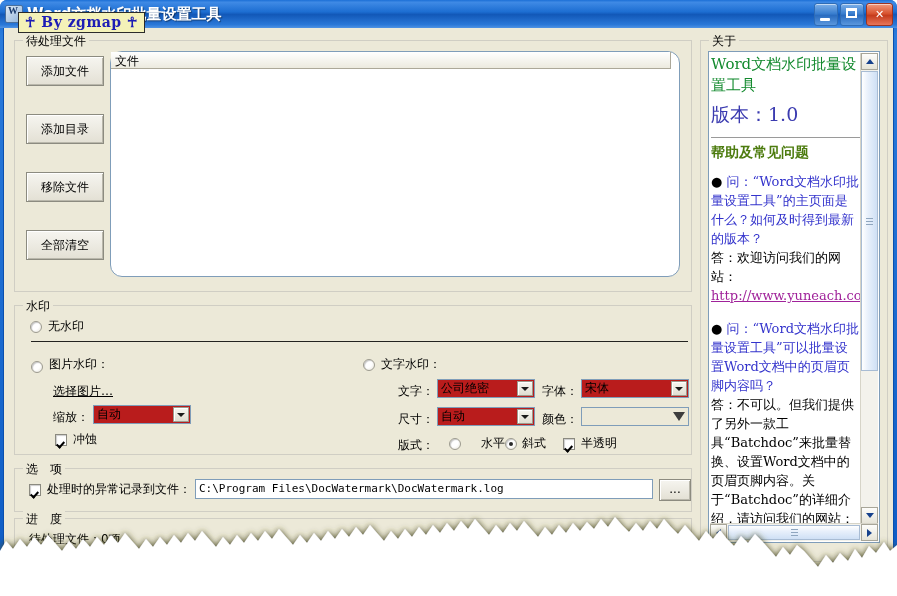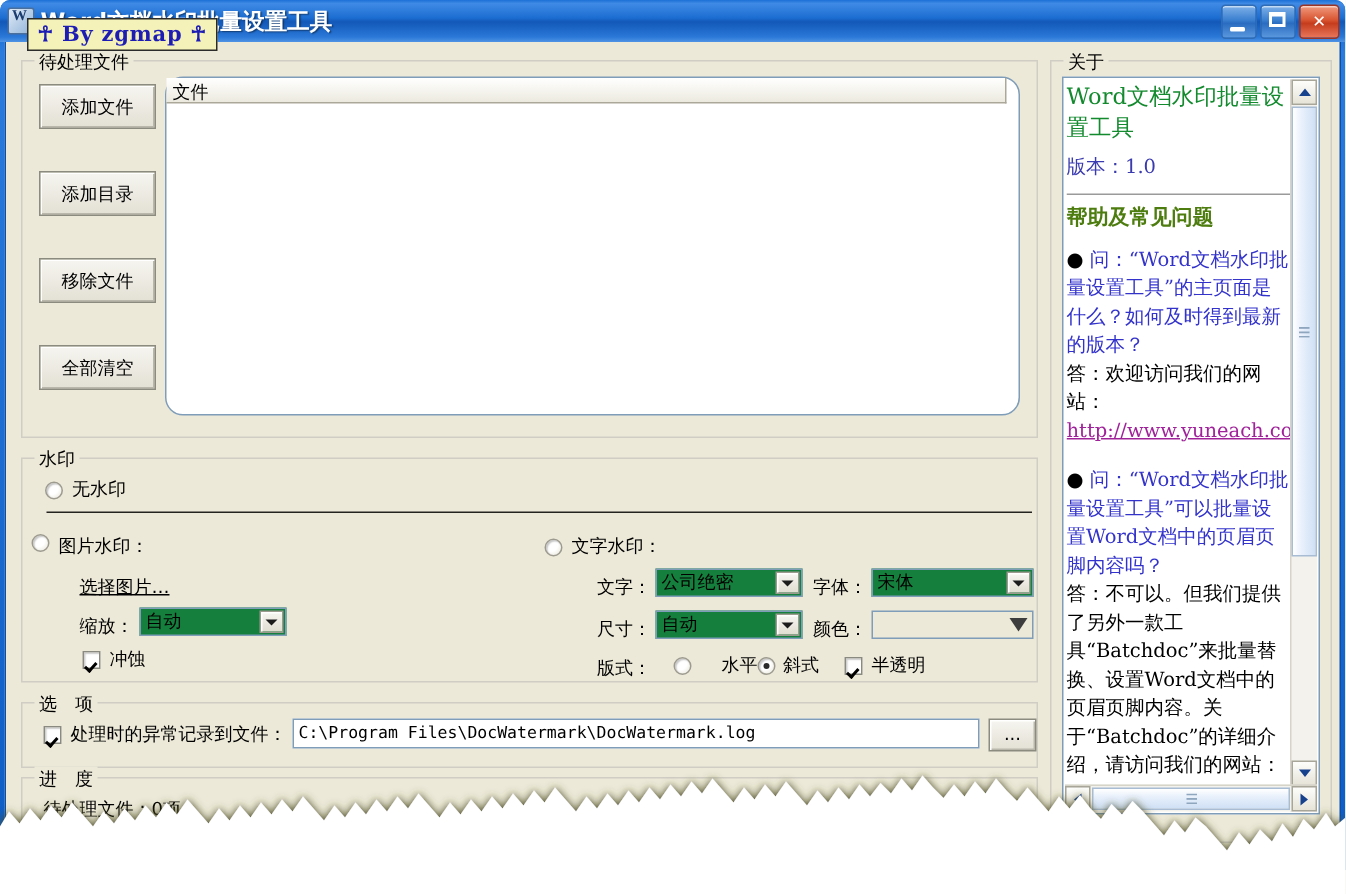--- a/index.html
+++ b/index.html
@@ -96,21 +96,21 @@
     width:12px;height:12px;box-sizing:border-box;background:#fff;
     border:1px solid #8b8a80;box-shadow:inset 1px 1px 1px rgba(0,0,0,.20);
     display:inline-block;position:relative;vertical-align:-2px;
   }
   .chk.on:after{
     content:"";position:absolute;left:2px;top:5px;width:3px;height:6px;
     border-right:2px solid #000;border-bottom:2px solid #000;
     transform:rotate(42deg);
   }
   .combo{
-    height:19px;background:#15803d;border:1px solid #7f9db9;box-sizing:border-box;
+    height:19px;background:#b91c1c;border:1px solid #7f9db9;box-sizing:border-box;
     display:flex;align-items:center;position:relative;
   }
   .combo .cval{font-size:12px;padding-left:3px;color:#000;white-space:nowrap;overflow:hidden;}
   .combo .carrow{
     position:absolute;right:1px;top:1px;bottom:1px;width:16px;
     background:linear-gradient(to bottom,#f7f6f1,#e0ddd1);
     border:1px solid #9c9a8e;box-sizing:border-box;
     box-shadow:inset 1px 1px 0 #fff;
     display:flex;align-items:center;justify-content:center;
   }
@@ -125,21 +125,21 @@
   }
   .linklike{
     font-size:12px;color:#000;text-decoration:underline;white-space:nowrap;cursor:default;
   }
   .hr{height:1px;background:#000;opacity:.85;}
 
   
   .about-box{background:#fff;border:1px solid #7f9db9;box-sizing:border-box;overflow:hidden;position:relative;}
   .about-inner{position:absolute;left:2px;top:2px;right:19px;bottom:18px;overflow:hidden;}
   .ab-title{font-family:"DejaVu Serif","Liberation Serif",serif;font-size:15px;color:#138a2e;line-height:21px;}
-  .ab-ver{font-family:"DejaVu Serif","Liberation Serif",serif;font-size:13px;color:#3b3bb0;margin-top:6px;}
+  .ab-ver{font-family:"DejaVu Serif","Liberation Serif",serif;font-size:19px;color:#3b3bb0;margin-top:6px;}
   .ab-sep{border-top:1px solid #9a9a9a;margin:9px 0 6px 0;}
   .ab-h2{font-family:"DejaVu Serif","Liberation Serif",serif;font-size:14px;font-weight:bold;color:#4d7c0f;margin:4px 0 10px 0;}
   .faq{margin-bottom:14px;font-size:13px;line-height:19px;font-family:"DejaVu Serif","Liberation Serif",serif;}
   .faq .q{color:#3333cc;}
   .faq .bullet{color:#000;}
   .faq .a{color:#000;}
   .faq .url{color:#a0229a;text-decoration:underline;}
   .faq .url2{color:#2a3ed0;text-decoration:underline;}
   .vscroll{position:absolute;right:1px;top:1px;bottom:1px;width:17px;background:#f3f2ec;border-left:1px solid #d6d4c8;}
   .vbtn{height:17px;background:linear-gradient(to bottom,#fdfdfb,#e6e4d8);border:1px solid #a8a699;box-sizing:border-box;display:flex;align-items:center;justify-content:center;}
@@ -207,21 +207,21 @@
 
       <div class="groupbox" style="left:10px;top:277px;width:676px;height:148px;">
         <span class="gtitle">水印</span>
 
         <div style="position:absolute;left:15px;top:12px;display:flex;align-items:center;gap:6px;">
           <span class="radio"></span>
           <span class="lbl">无水印</span>
         </div>
         <div class="hr" style="position:absolute;left:16px;top:35px;width:657px;"></div>
 
-        <div style="position:absolute;left:6px;top:50px;display:flex;align-items:flex-start;gap:6px;">
+        <div style="position:absolute;left:16px;top:50px;display:flex;align-items:flex-end;gap:6px;">
           <span class="radio"></span>
           <span class="lbl">图片水印：</span>
         </div>
         <div class="linklike" style="position:absolute;left:38px;top:77px;">选择图片…</div>
         <div class="lbl" style="position:absolute;left:38px;top:103px;">缩放：</div>
         <div class="combo" style="position:absolute;left:78px;top:99px;width:98px;">
           <span class="cval">自动</span>
           <span class="carrow">
               <i></i>
             </span>

